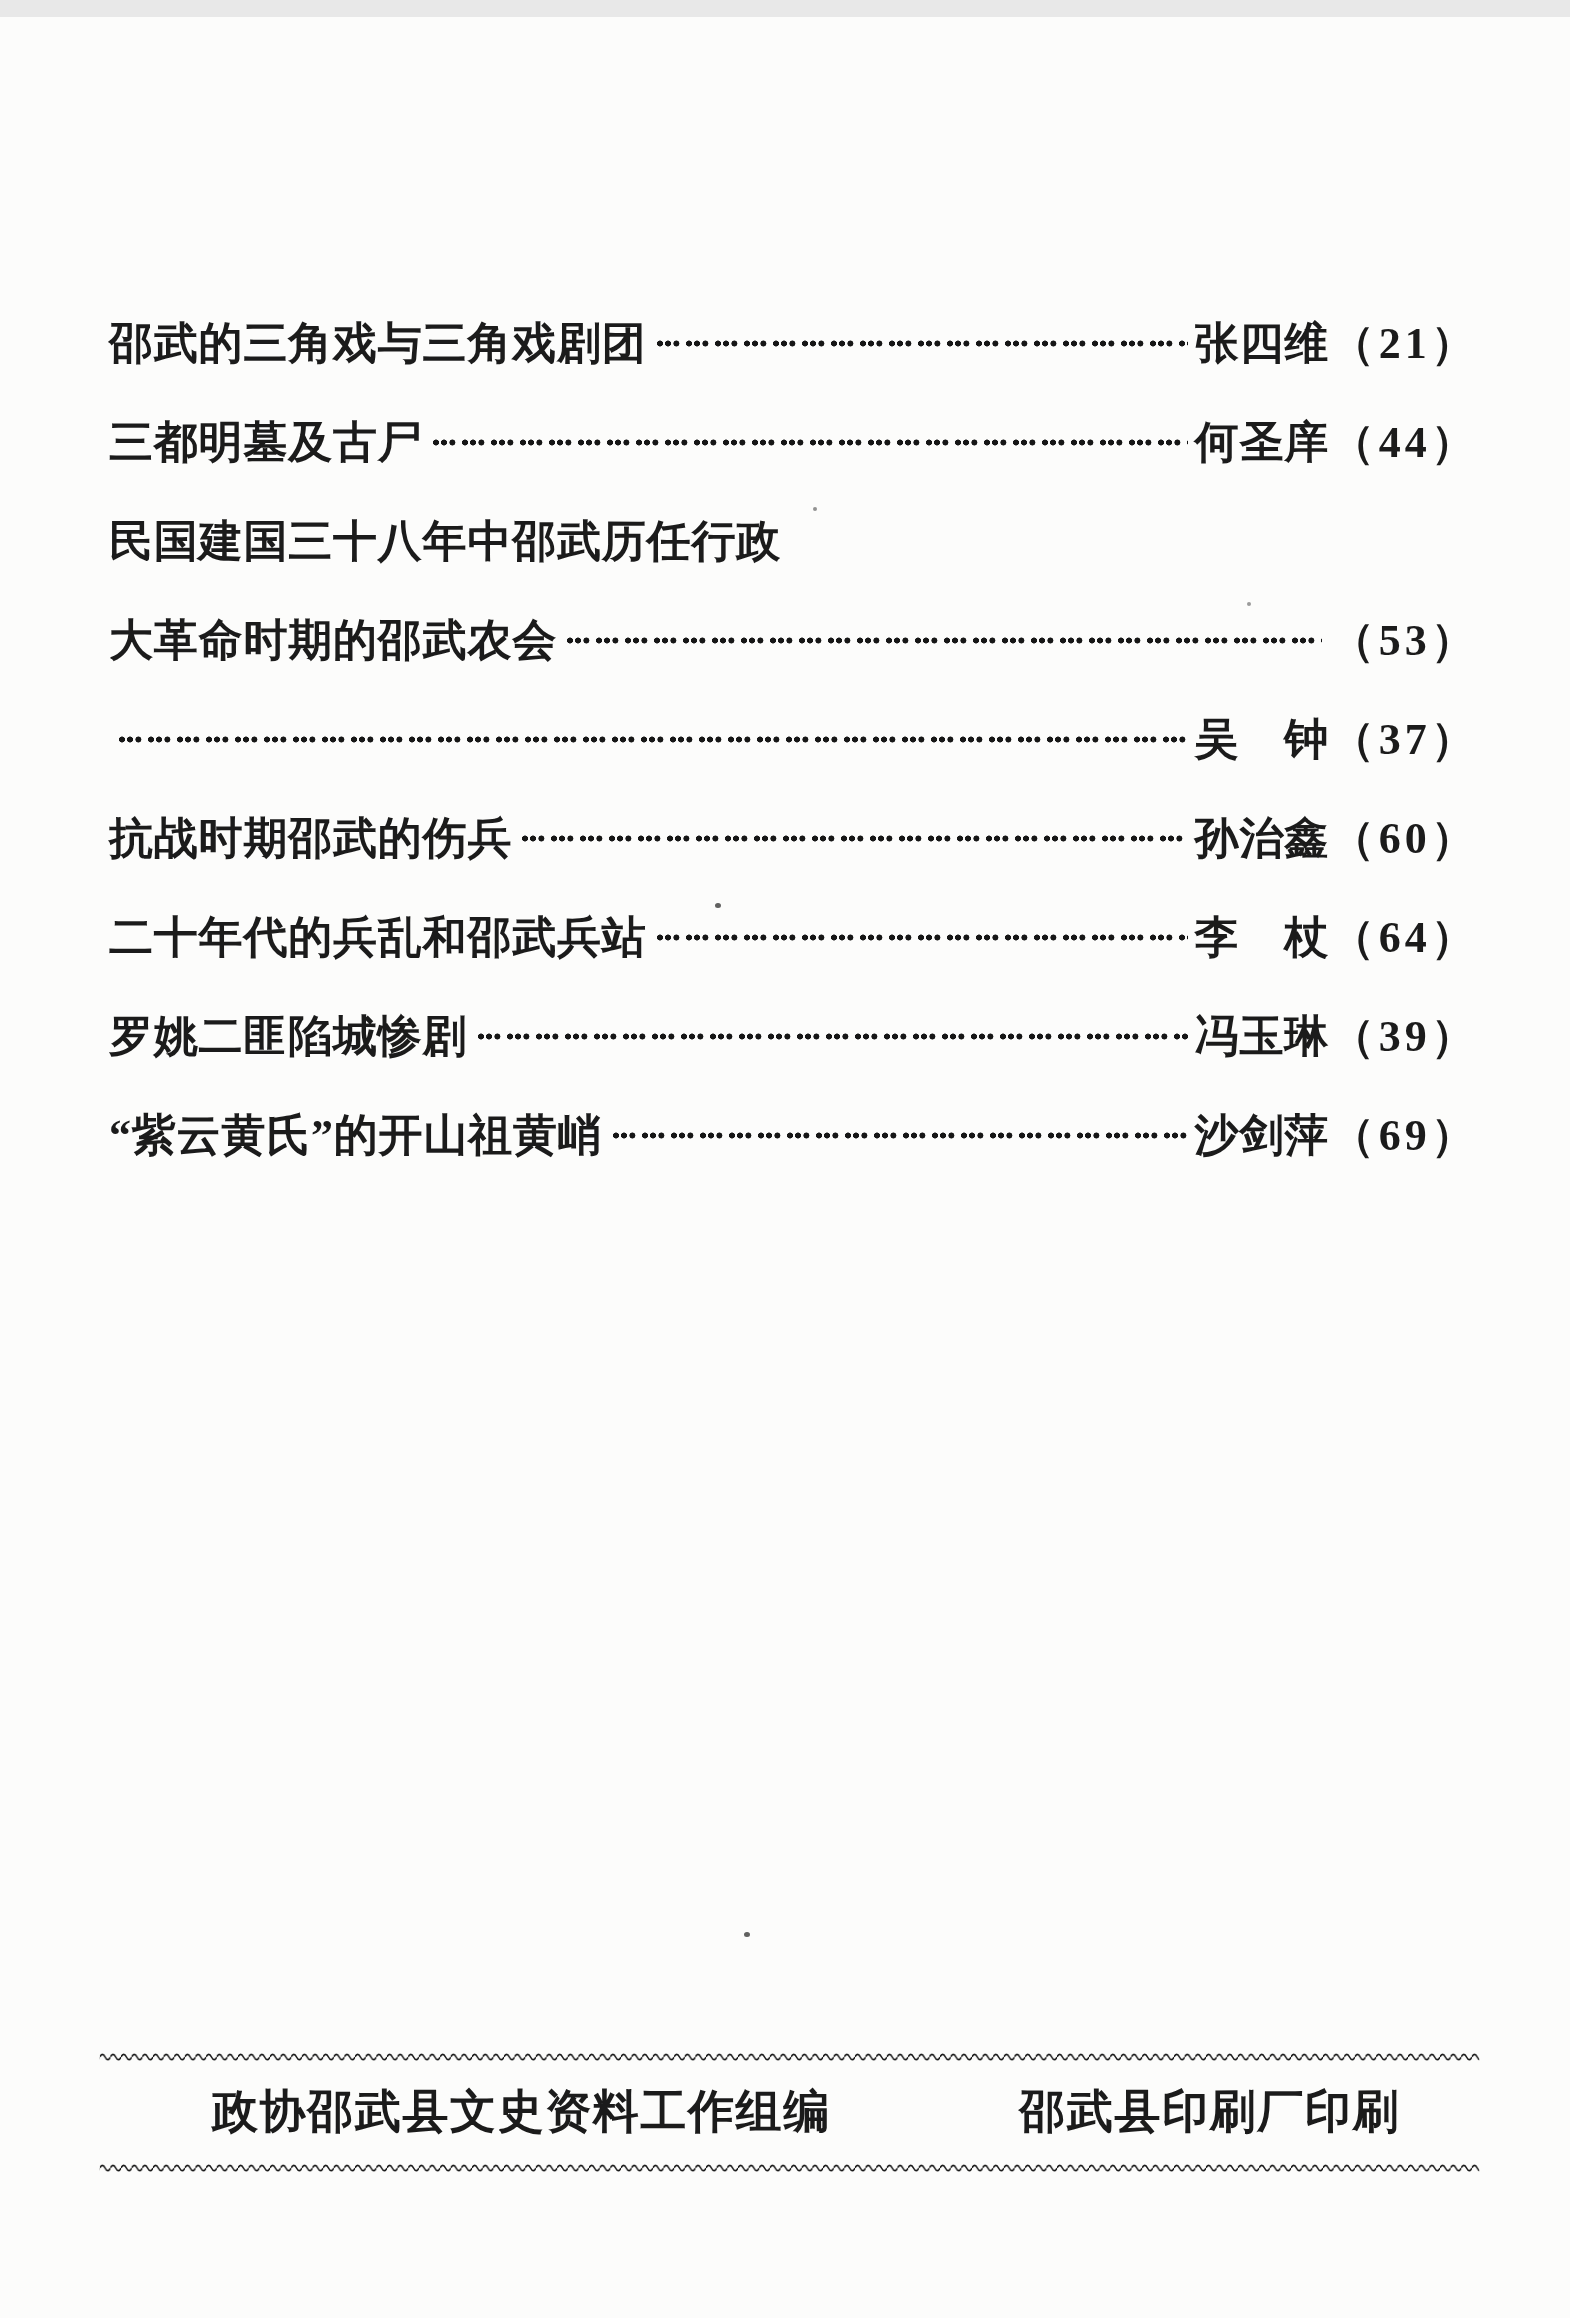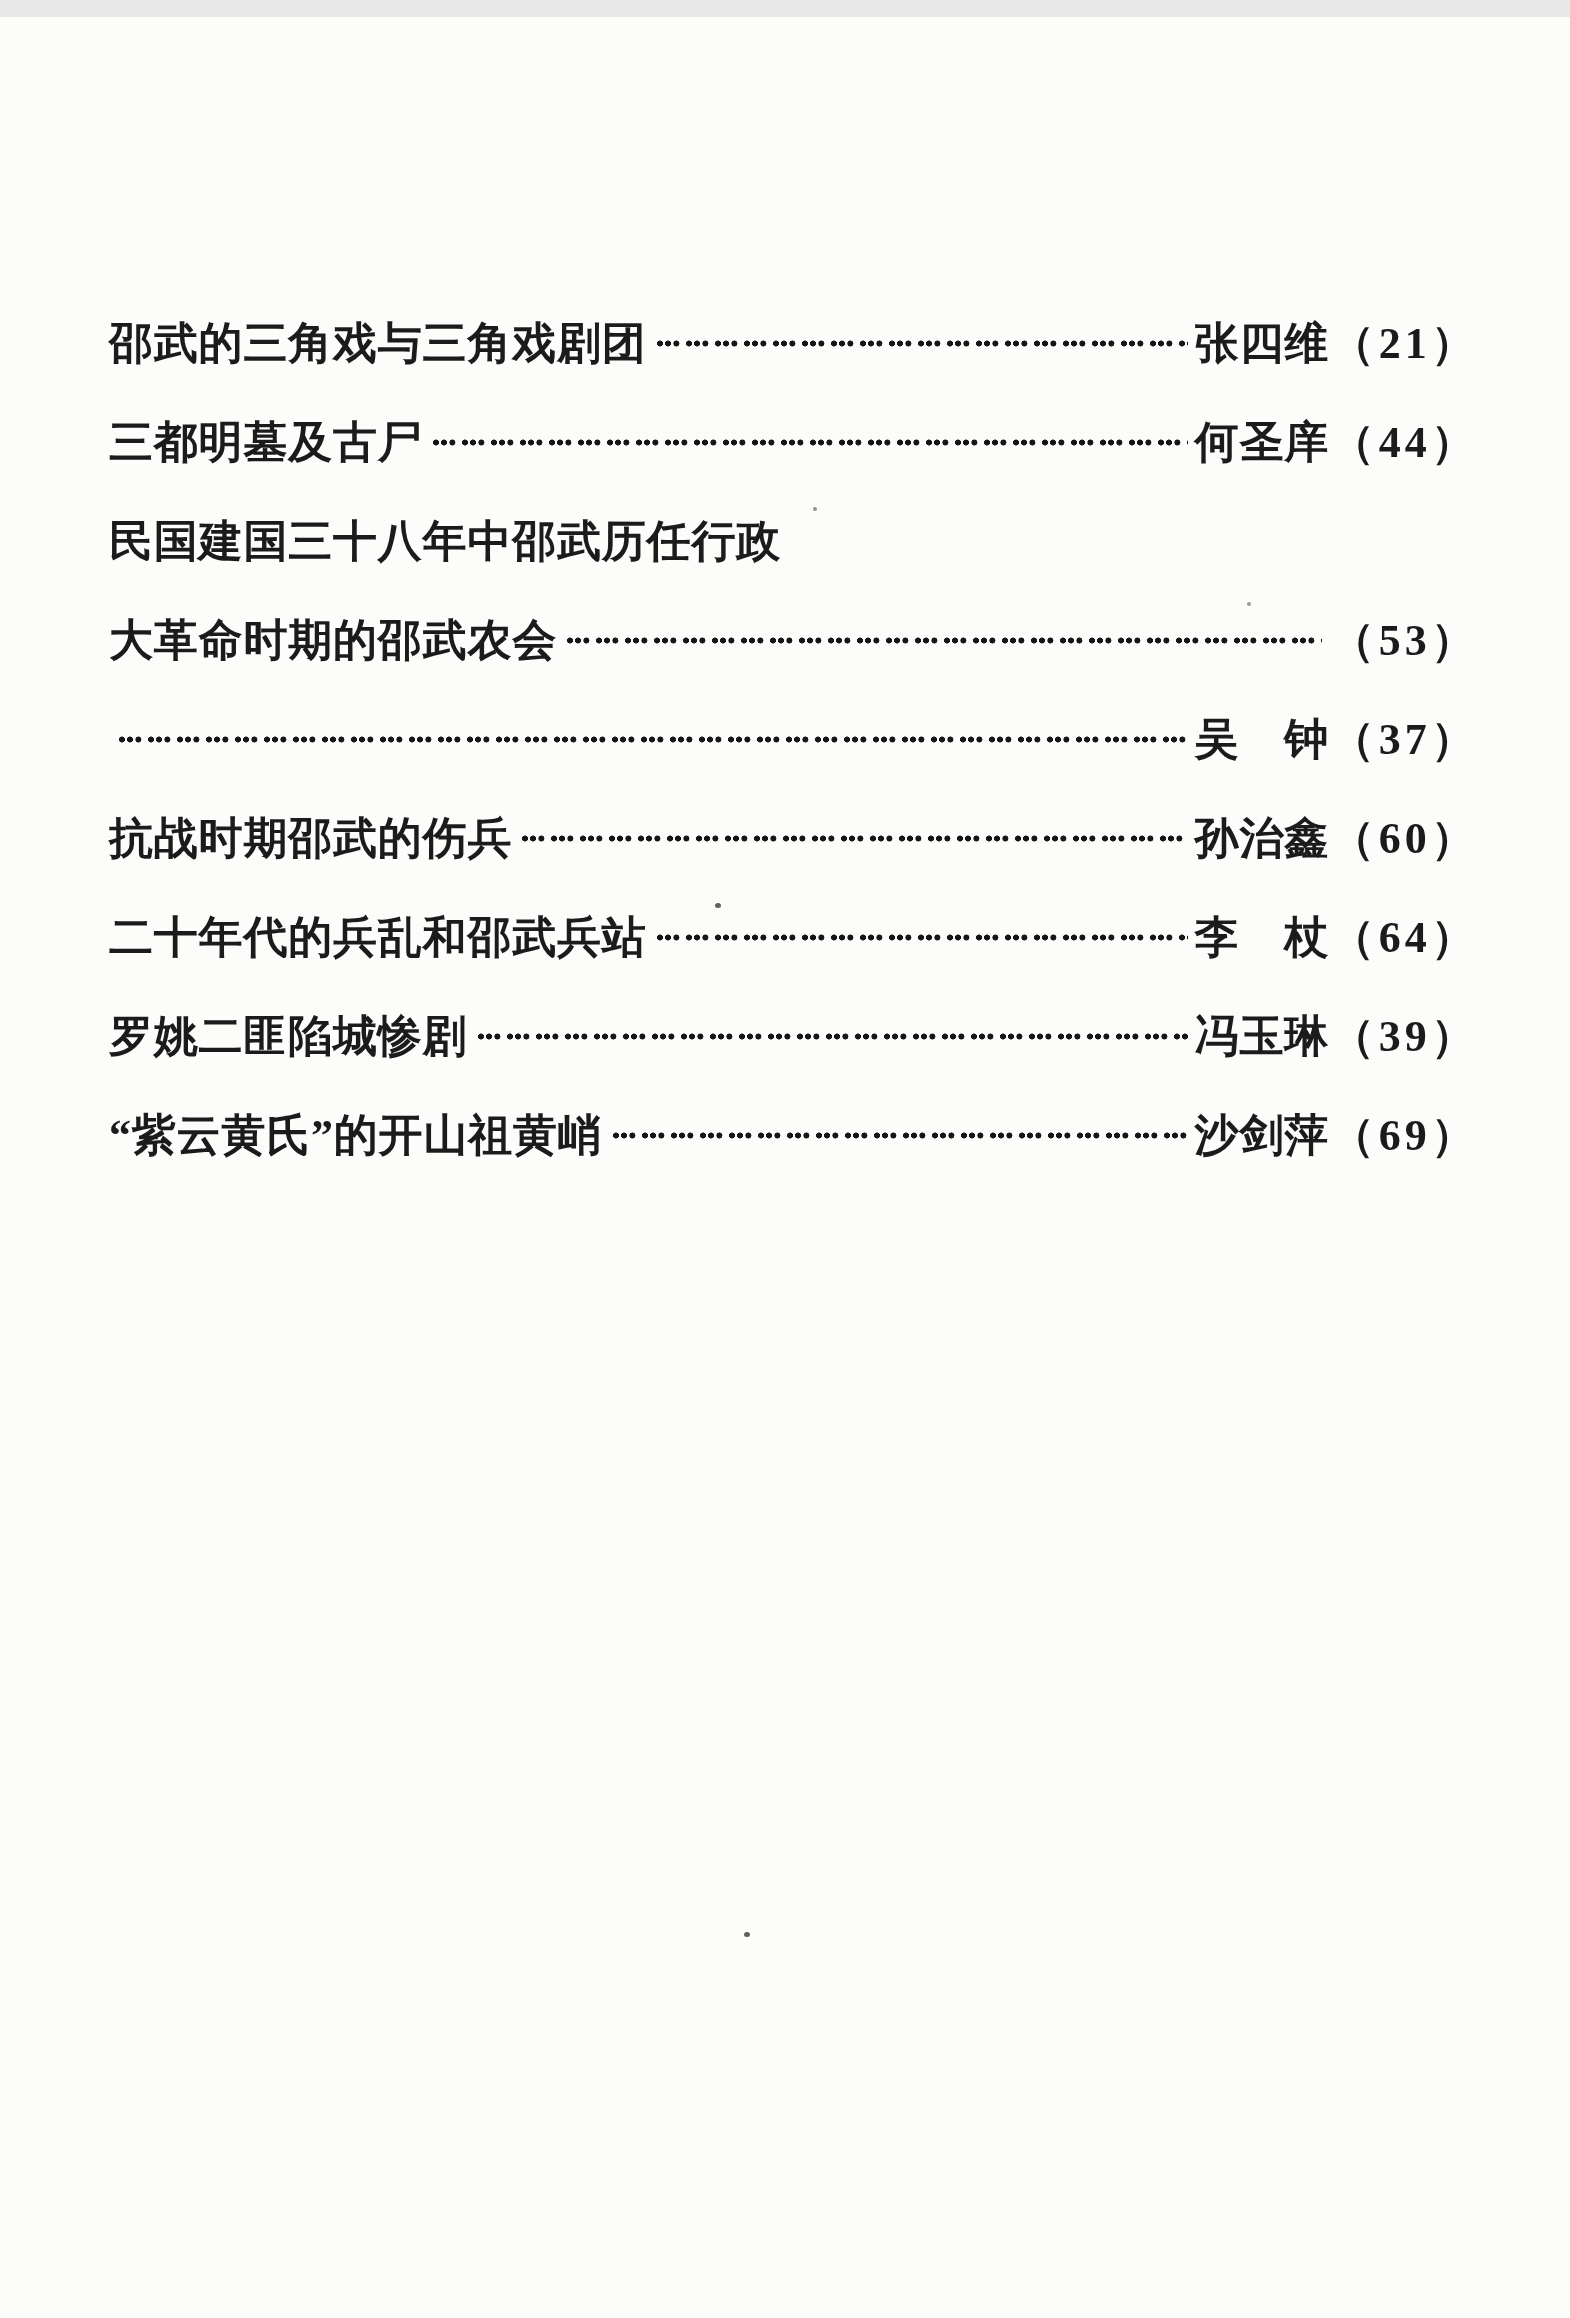--- a/index.html
+++ b/index.html
@@ -139,20 +139,44 @@
 
     <div class="toc-row">
       <span class="toc-title">“紫云黄氏”的开山祖黄峭</span>
       <span class="leader"></span>
       <span class="toc-author">沙剑萍</span>
       <span class="toc-page">（69）</span>
     </div>
 
   </div>
 
+  <div class="footer">
+    <svg class="wavy-rule" xmlns="http://www.w3.org/2000/svg" viewBox="0 0 1686 22" width="1385" height="18">
+      <defs>
+        <pattern id="zz-top" width="13" height="22" patternUnits="userSpaceOnUse">
+          <path d="M0 11 Q 3.25 4.5, 6.5 11 T 13 11" fill="none" stroke="#1a1a1a" stroke-width="2"></path>
+        </pattern>
+      </defs>
+      <rect x="0" y="0" width="100%" height="22" fill="url(#zz-top)"></rect>
+    </svg>
+
+    <div class="footer-row">
+      <span>政协邵武县文史资料工作组编</span>
+      <span>邵武县印刷厂印刷</span>
+    </div>
+
+    <svg class="wavy-rule" xmlns="http://www.w3.org/2000/svg" viewBox="0 0 1686 22" width="1385" height="18">
+      <defs>
+        <pattern id="zz-bottom" width="13" height="22" patternUnits="userSpaceOnUse">
+          <path d="M0 11 Q 3.25 4.5, 6.5 11 T 13 11" fill="none" stroke="#1a1a1a" stroke-width="2"></path>
+        </pattern>
+      </defs>
+      <rect x="0" y="0" width="100%" height="22" fill="url(#zz-bottom)"></rect>
+    </svg>
+  </div>
 
   <div class="speck s1"></div>
   <div class="speck s2"></div>
   <div class="speck s3"></div>
   <div class="speck s4"></div>
 
 </div>
 
 
 </body></html>

